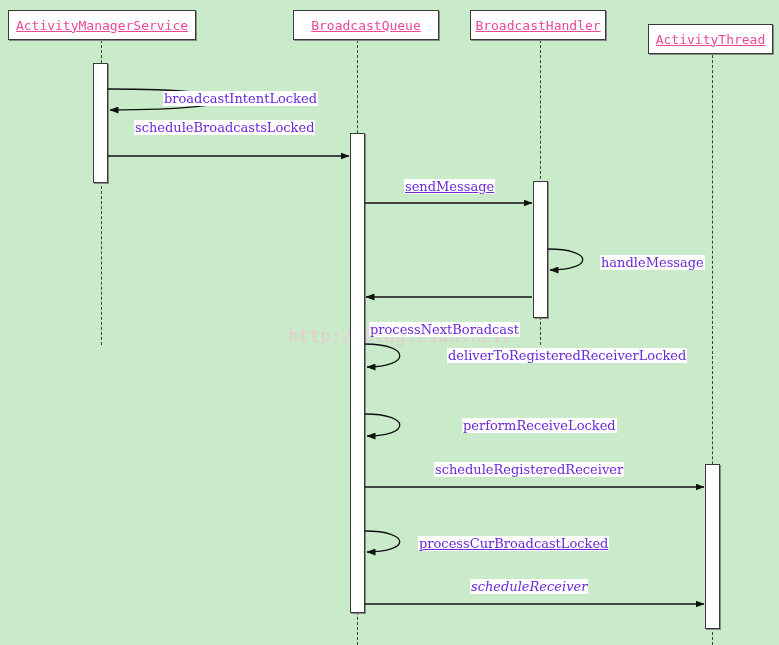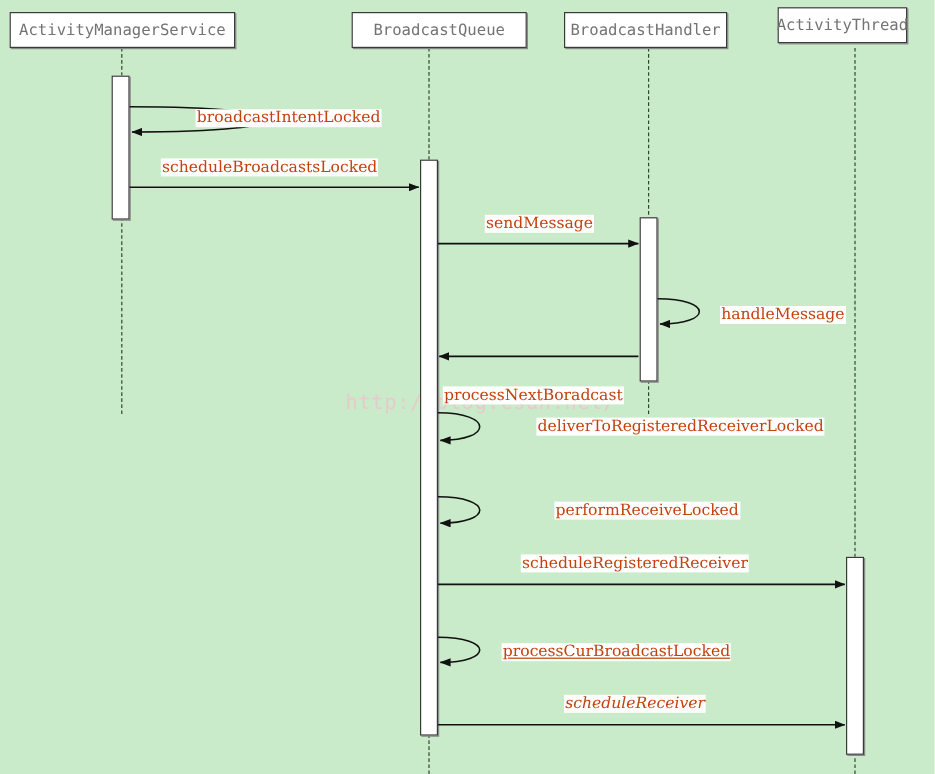--- a/index.html
+++ b/index.html
@@ -22,21 +22,22 @@
     background: #ffffff;
     border: 1px solid #3a3a3a;
     box-shadow: 1px 1px 0 #8a8a8a;
     display: flex;
     align-items: center;
     justify-content: center;
   }
   .participant .plabel {
     font-family: "DejaVu Sans Mono", monospace;
     font-size: 13px;
-    color: #737373;
+    color: #ec4899;
+    text-decoration: underline;
     white-space: nowrap;
     letter-spacing: 0px;
   }
   
   .lifeline {
     position: absolute;
     width: 0;
     border-left: 1px dashed #2d4a2d;
   }
   
@@ -47,21 +48,21 @@
     background: #ffffff;
     border: 1px solid #3a3a3a;
     box-shadow: 1px 1px 0 #8a8a8a;
   }
   
   .msg-label {
     position: absolute;
     background: #ffffff;
     font-family: "DejaVu Serif", serif;
     font-size: 13px;
-    color: #c2410c;
+    color: #6d28d9;
     white-space: nowrap;
     padding: 0 1px;
     line-height: 15px;
   }
   
   #arrows {
     position: absolute;
     left: 0;
     top: 0;
     width: 779px;
@@ -121,28 +122,28 @@
   <div id="participants">
       <div class="participant" style="left: 8px; top: 10px; width: 188px; height: 30px;">
         <span class="plabel">ActivityManagerService</span>
       </div>
       <div class="participant" style="left: 293px; top: 10px; width: 146px; height: 30px;">
         <span class="plabel">BroadcastQueue</span>
       </div>
       <div class="participant" style="left: 470px; top: 10px; width: 136px; height: 30px;">
         <span class="plabel">BroadcastHandler</span>
       </div>
-      <div class="participant" style="left: 648px; top: 6px; width: 108px; height: 30px;">
+      <div class="participant" style="left: 648px; top: 24px; width: 125px; height: 30px;">
         <span class="plabel">ActivityThread</span>
       </div>
     </div>
   <div id="labels">
       <div class="msg-label" style="left: 163px; top: 91px;">broadcastIntentLocked</div>
-      <div class="msg-label" style="left: 134px; top: 132px;">scheduleBroadcastsLocked</div>
-      <div class="msg-label" style="left: 404px; top: 179px;">sendMessage</div>
+      <div class="msg-label" style="left: 134px; top: 120px;">scheduleBroadcastsLocked</div>
+      <div class="msg-label" style="left: 404px; top: 179px; text-decoration: underline;">sendMessage</div>
       <div class="msg-label" style="left: 600px; top: 255px;">handleMessage</div>
       <div class="msg-label" style="left: 369px; top: 278px; margin-top: 44px;">processNextBoradcast</div>
       <div class="msg-label" style="left: 418px; top: 348px; margin-left: 29px;">deliverToRegisteredReceiverLocked</div>
       <div class="msg-label" style="left: 418px; top: 418px; margin-left: 44px;">performReceiveLocked</div>
       <div class="msg-label" style="left: 434px; top: 462px;">scheduleRegisteredReceiver</div>
       <div class="msg-label" style="left: 418px; top: 536px; text-decoration: underline;">processCurBroadcastLocked</div>
       <div class="msg-label" style="left: 470px; top: 579px; font-style: italic;">scheduleReceiver</div>
     </div>
 
 </div>

